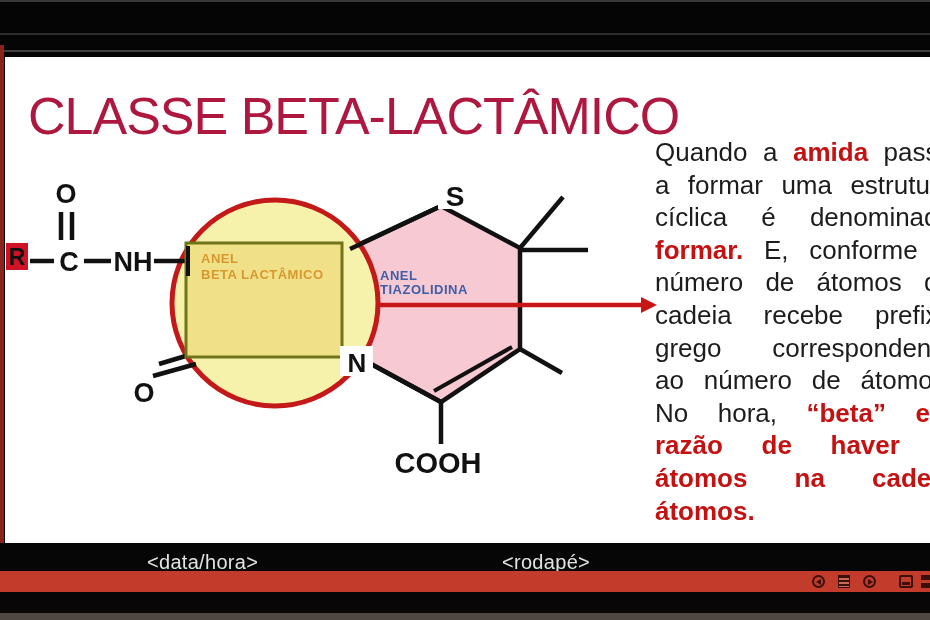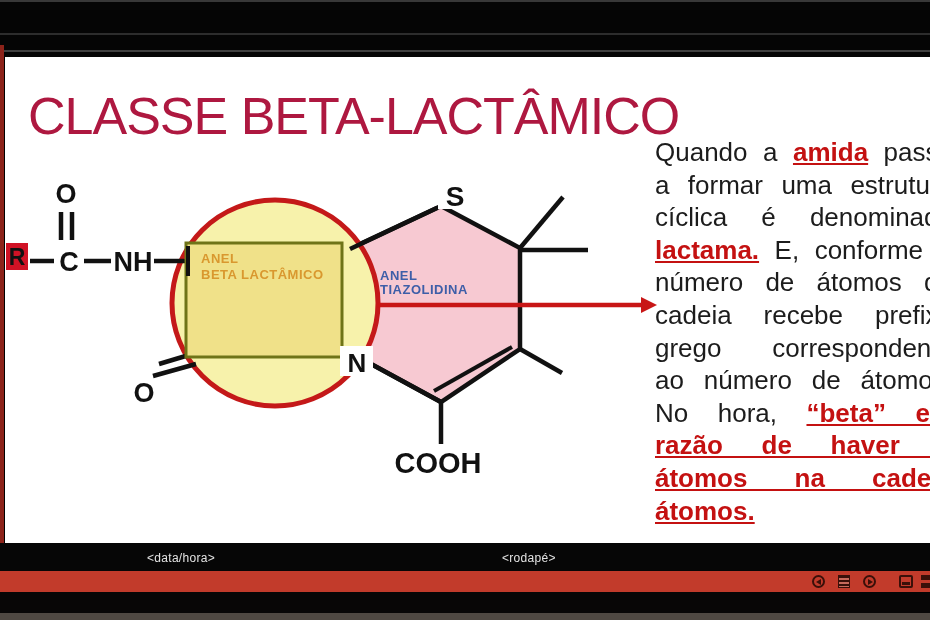--- a/index.html
+++ b/index.html
@@ -7,21 +7,21 @@
   .abs{position:absolute;}
   
   #top-chrome{left:0;top:0;width:930px;height:57px;background:#050505;}
   .hairline{left:0;width:930px;height:2px;}
   #hl1{top:0;background:#383838;}
   #hl2{top:33px;background:#2d2d2d;}
   #hl3{top:50px;background:#404040;}
   #left-strip{left:0;top:45px;width:4px;height:528px;background:#8c231a;}
   #slide{left:5px;top:57px;width:925px;height:486px;background:#ffffff;}
   #footer-bar{left:0;top:543px;width:930px;height:28px;background:#060606;}
-  .footer-text{top:551px;color:#e3e3e3;font-size:12px;letter-spacing:.3px;}
+  .footer-text{top:551px;color:#e3e3e3;font-size:20px;letter-spacing:.3px;}
   #footer-date{left:147px;}
   #footer-note{left:502px;text-align:center;}
   #red-bar{left:0;top:571px;width:930px;height:21px;background:#c23b2b;}
   #bottom-black{left:0;top:592px;width:930px;height:21px;background:#080606;}
   #bottom-strip{left:0;top:613px;width:930px;height:7px;background:#4f4842;}
   
   .ic{position:absolute;top:575px;box-sizing:border-box;}
   .ic-circle{width:13px;height:13px;border:2px solid #3a1009;border-radius:50%;
     display:flex;align-items:center;justify-content:center;}
   .tri{width:0;height:0;border-top:3px solid transparent;border-bottom:3px solid transparent;}
@@ -32,21 +32,21 @@
   #ic-notes{left:899px;width:14px;height:13px;border:2px solid #3a1009;border-radius:2px;}
   #ic-notes::after{content:"";position:absolute;left:1px;top:5px;width:8px;height:3px;background:#3a1009;}
   #ic-menu{left:921px;width:12px;height:13px;background:
     linear-gradient(#3a1009 0 5px,#c23b2b 5px 8px,#3a1009 8px 13px);}
   
   #title{left:28px;top:86px;font-size:52px;letter-spacing:-1px;color:#ae1840;white-space:nowrap;}
   #para{left:655px;top:136px;width:298px;}
   .pline{font-size:26px;line-height:32.6px;height:32.6px;white-space:nowrap;
     text-align:justify;text-align-last:justify;color:#1c1c1c;}
   .pline.last{text-align-last:left;}
-  .r{color:#c41111;font-weight:bold;text-decoration:underline;}
+  .r{color:#c41111;font-weight:bold;}
   #chem{left:0;top:0;width:930px;height:620px;}
   text.atom{font-family:"Liberation Sans",sans-serif;font-weight:bold;fill:#111;}
   text.ringlabel{font-family:"Liberation Sans",sans-serif;font-weight:bold;letter-spacing:.5px;}
 </style>
 </head>
 <body>
 
 <div class="abs" id="top-chrome">
   <div class="abs hairline" id="hl1"></div>
   <div class="abs hairline" id="hl2"></div>
@@ -54,21 +54,21 @@
 </div>
 <div class="abs" id="left-strip"></div>
 
 <div class="abs" id="slide"></div>
 <div class="abs" id="title">CLASSE BETA-LACTÂMICO</div>
 
 <div class="abs" id="para">
   <div class="pline"><span>Quando a </span><span class="r">amida</span><span> passa</span></div>
   <div class="pline"><span>a formar uma estrutura</span></div>
   <div class="pline"><span>cíclica é denominada</span></div>
-  <div class="pline"><span class="r">lactama.</span><span> E, conforme o</span></div>
+  <div class="pline"><span class="r">formar.</span><span> E, conforme o</span></div>
   <div class="pline"><span>número de átomos da</span></div>
   <div class="pline"><span>cadeia recebe prefixo</span></div>
   <div class="pline"><span>grego correspondente</span></div>
   <div class="pline"><span>ao número de átomos.</span></div>
   <div class="pline"><span>No hora, </span><span class="r">“beta” em</span></div>
   <div class="pline"><span class="r">razão de haver 4</span></div>
   <div class="pline"><span class="r">átomos na cadeia</span></div>
   <div class="pline last"><span class="r">átomos.</span></div>
 </div>
 

